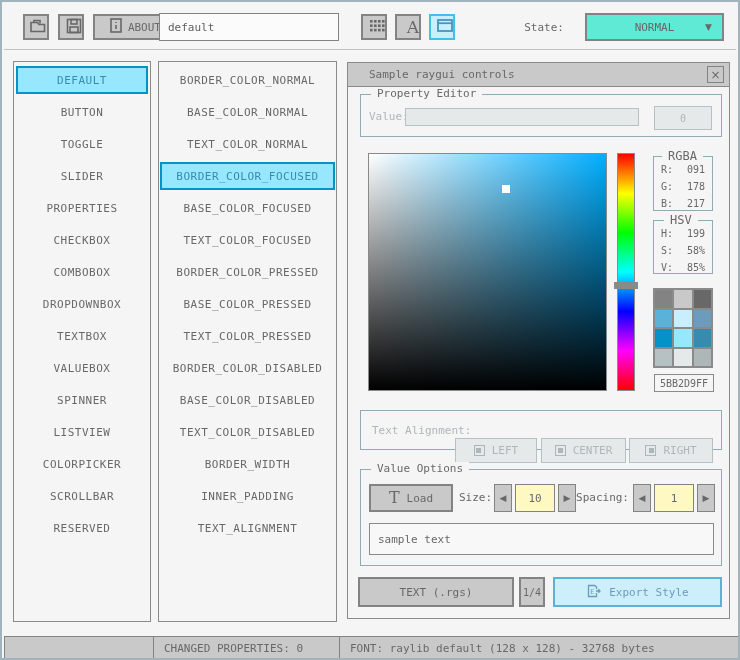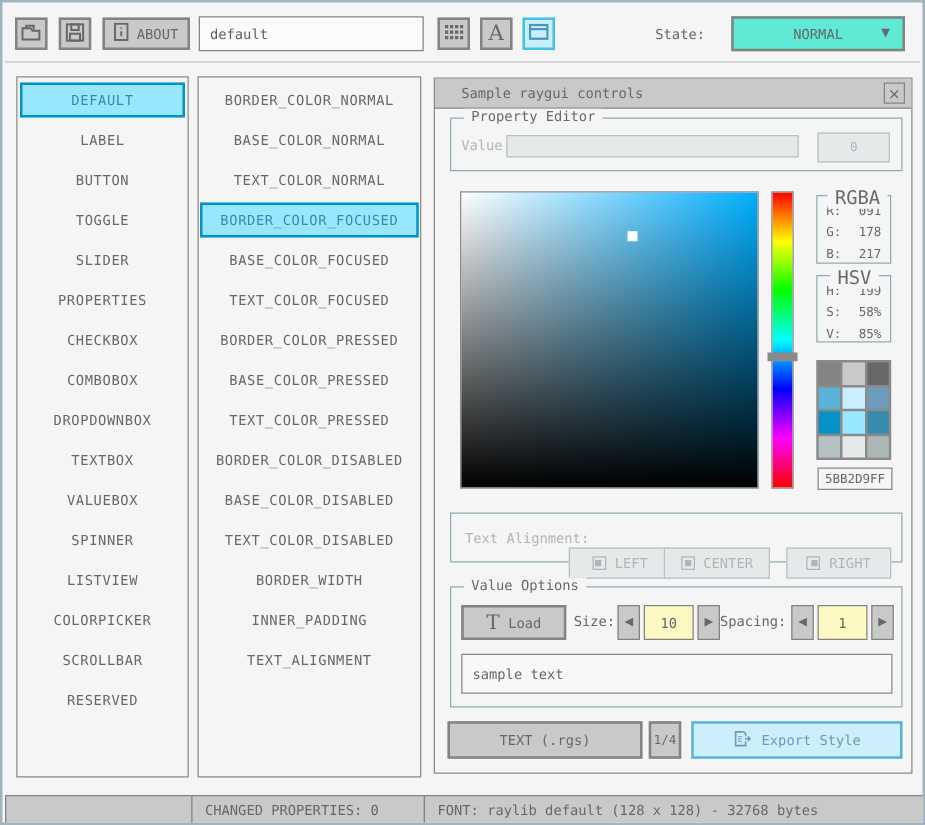--- a/index.html
+++ b/index.html
@@ -9,21 +9,21 @@
     position:relative; width:740px; height:660px;
     background:#f5f5f5; border:2px solid #a1b3bd; overflow:hidden;
     font-size:11px; color:#686868;
   }
 
   
   .toolbar { position:absolute; left:2px; top:2px; right:2px; height:46px;
              background:#f5f5f5; border-bottom:1px solid #c2c2c2; }
   .tbtn { position:absolute; top:10px; width:26px; height:26px;
           background:#c9c9c9; border:2px solid #838383;
-          display:flex; align-items:center; justify-content:center; cursor:pointer; }
+          display:flex; align-items:center; justify-content:flex-end; cursor:pointer;margin-left:11px; }
   .tbtn.wide { width:70px; gap:6px; }
   .tbtn.active { background:#c9effe; border-color:#42c0e8; }
   .name-input { position:absolute; left:155px; top:9px; width:180px; height:28px;
                 background:#fbfbfb; border:1px solid #838383; color:#5f5f5f;
                 font-family:inherit; font-size:11px; padding:0 8px; outline:none; }
   .state-label { position:absolute; top:17px; right:172px; color:#686868; }
   .dropdown { position:absolute; left:581px; top:9px; width:139px; height:28px;
               background:#5eead4; border:2px solid #838383;
               display:flex; align-items:center; justify-content:center; cursor:pointer; }
   .dropdown .arrow { position:absolute; right:10px; top:7px; font-size:9px;
@@ -69,21 +69,21 @@
   .sv-cursor { position:absolute; width:8px; height:8px; background:#ffffff; }
   .hue-bar { position:absolute; left:269px; top:90px; width:18px; height:238px;
              border:1px solid #8a8a8a; cursor:pointer;
              background:linear-gradient(to bottom,
                #ff0000 0%, #ffff00 16.7%, #00ff00 33.3%, #00ffff 50%,
                #0000ff 66.7%, #ff00ff 83.3%, #ff0000 100%); }
   .hue-slider { position:absolute; left:266px; width:24px; height:7px; background:#8a8a8a; }
 
   .mini-group { font-size:10px; }
   .mini-group .row { display:flex; justify-content:space-between; padding:0 7px; line-height:17px; }
-  .mini-group > .glabel { font-size:15px;text-align:right; }
+  .mini-group > .glabel { font-size:12px;text-align:right; }
 
   .swatch-grid { position:absolute; left:305px; top:225px; width:60px; height:80px;
                  background:#8a8a8a; padding:2px; display:grid;
                  grid-template-columns:repeat(3,1fr); grid-template-rows:repeat(4,1fr); gap:2px; }
   .swatch { cursor:pointer; }
   .hex-box { position:absolute; left:306px; top:311px; width:60px; height:18px;
              border:1px solid #8a8a8a; display:flex; align-items:center; justify-content:center;
              font-size:10px; color:#686868; }
 
   
@@ -185,21 +185,20 @@
     </div>
     <span class="state-label">State:</span>
     <div class="dropdown">
       <span>NORMAL</span>
       <span class="arrow">▼</span>
     </div>
   </div>
 
   <div class="panel" id="controls-list">
       <div class="list-item selected">DEFAULT</div>
-      <div class="list-item">LABEL</div>
       <div class="list-item">BUTTON</div>
       <div class="list-item">TOGGLE</div>
       <div class="list-item">SLIDER</div>
       <div class="list-item">PROPERTIES</div>
       <div class="list-item">CHECKBOX</div>
       <div class="list-item">COMBOBOX</div>
       <div class="list-item">DROPDOWNBOX</div>
       <div class="list-item">TEXTBOX</div>
       <div class="list-item">VALUEBOX</div>
       <div class="list-item">SPINNER</div>
@@ -305,21 +304,21 @@
     </div>
 
     <div class="align-box">
       <span class="dis-label" style="position:absolute; left:11px; top:13px;">Text Alignment:</span>
       <div class="align-btn dis-btn" style="left:94px; width:82px;">
         <span class="align-icon left">
             <i></i>
           </span>
         <span>LEFT</span>
       </div>
-      <div class="align-btn dis-btn" style="left:170px; width:85px;">
+      <div class="align-btn dis-btn" style="left:180px; width:85px;">
         <span class="align-icon center">
             <i></i>
           </span>
         <span>CENTER</span>
       </div>
       <div class="align-btn dis-btn" style="left:268px; width:84px;">
         <span class="align-icon right">
             <i></i>
           </span>
         <span>RIGHT</span>

